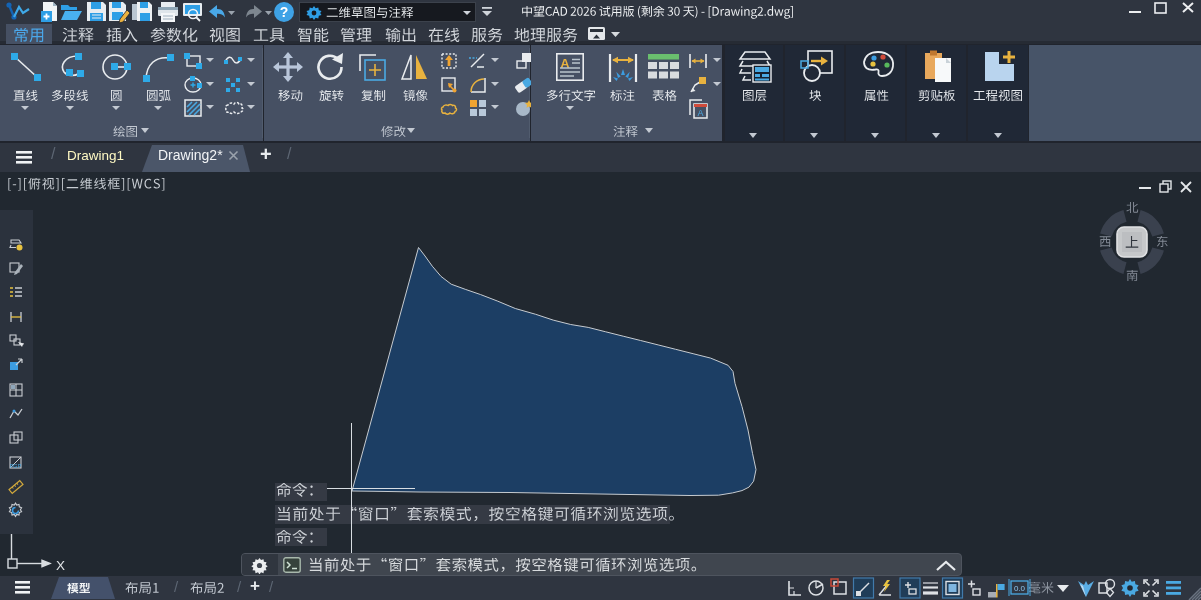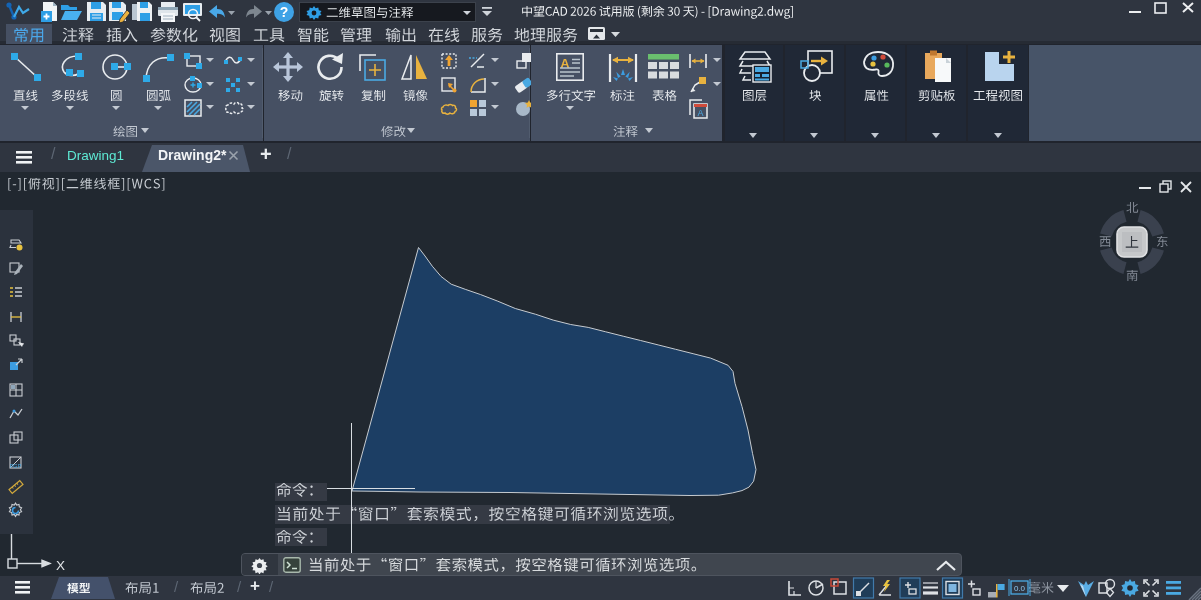--- a/index.html
+++ b/index.html
@@ -631,25 +631,25 @@
   <div class="abs darr" style="left:26px;top:88px;border-top-width:5px;border-left-width:4.5px;border-right-width:4.5px"></div>
 </div>
 <div class="abs" id="docbar">
   <div class="abs" style="left:0;top:0;width:1201px;height:2px;background:#20242d"></div>
   <svg class="abs" style="left:16px;top:10px" width="16" height="13" viewBox="0 0 16 13">
     <rect x="0" y="0" width="16" height="2.6" fill="#f0f2f4"></rect>
     <rect x="0" y="5" width="16" height="2.6" fill="#f0f2f4"></rect>
     <rect x="0" y="10" width="16" height="2.6" fill="#f0f2f4"></rect>
   </svg>
   <span class="abs" style="left:51px;top:4px;color:#5d6673;font-size:16px">/</span>
-  <span class="abs" style="left:67px;top:7px;color:#5eead4;font-size:13.5px">Drawing1</span>
+  <span class="abs" style="left:67px;top:7px;color:#fef9c3;font-size:13.5px">Drawing1</span>
   <svg class="abs" style="left:142px;top:4px" width="110" height="27" viewBox="0 0 110 27">
     <path d="M10 0 H101 L108 27 H0 Z" fill="#4b5669"></path>
   </svg>
-  <span class="abs" style="left:158px;top:6px;color:#f2f4f6;font-size:14px;font-weight:bold">Drawing2*</span>
+  <span class="abs" style="left:158px;top:6px;color:#f2f4f6;font-size:14px;font-weight:normal">Drawing2*</span>
   <svg class="abs" style="left:228px;top:9px" width="11" height="11" viewBox="0 0 11 11">
       <path d="M1.5 1.5 L9.5 9.5 M9.5 1.5 L1.5 9.5" stroke="#9aa2ac" stroke-width="1.6"></path>
     </svg>
   <span class="abs" style="left:260px;top:2px;color:#e8ebee;font-size:20px;font-weight:bold">+</span>
   <span class="abs" style="left:287px;top:4px;color:#5d6673;font-size:16px">/</span>
 </div>
 <div class="abs" id="canvas">
   <svg class="abs" style="left:7px;top:6px" width="161" height="16" viewBox="0 -10.4 161 16">
       <g fill="#c9ced4">
         <use href="#h42" transform="translate(0.0 0) scale(0.01300 -0.01300)"></use>

